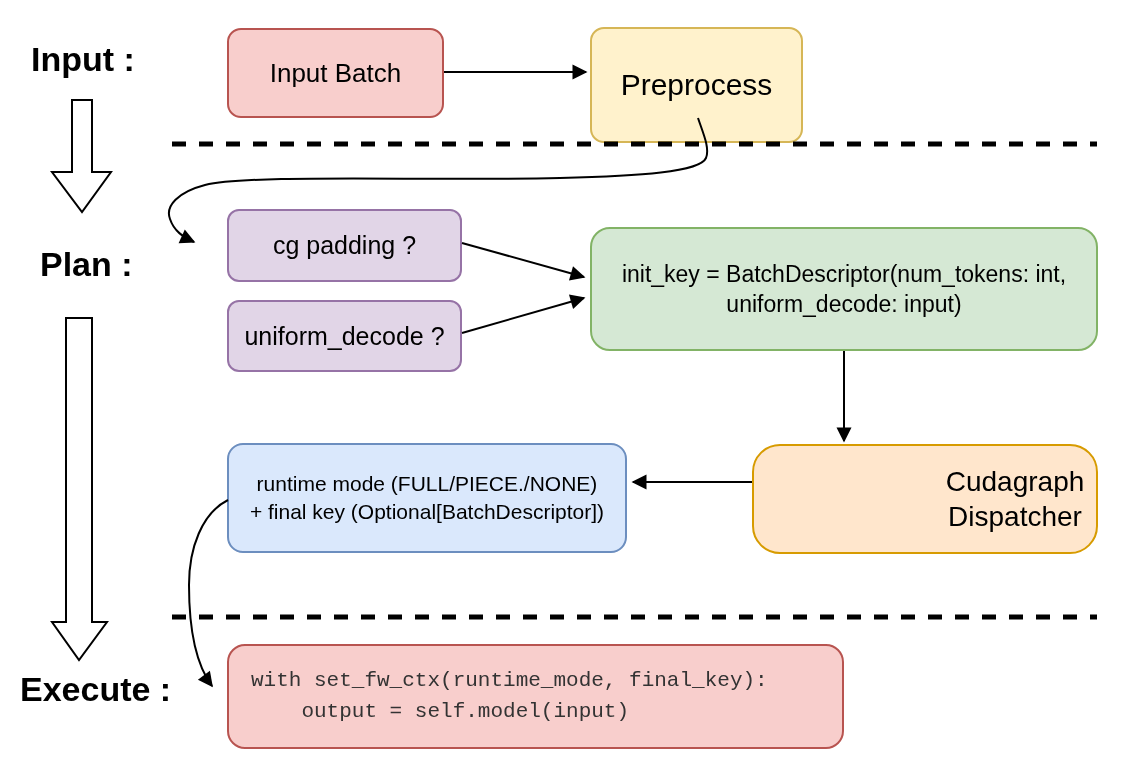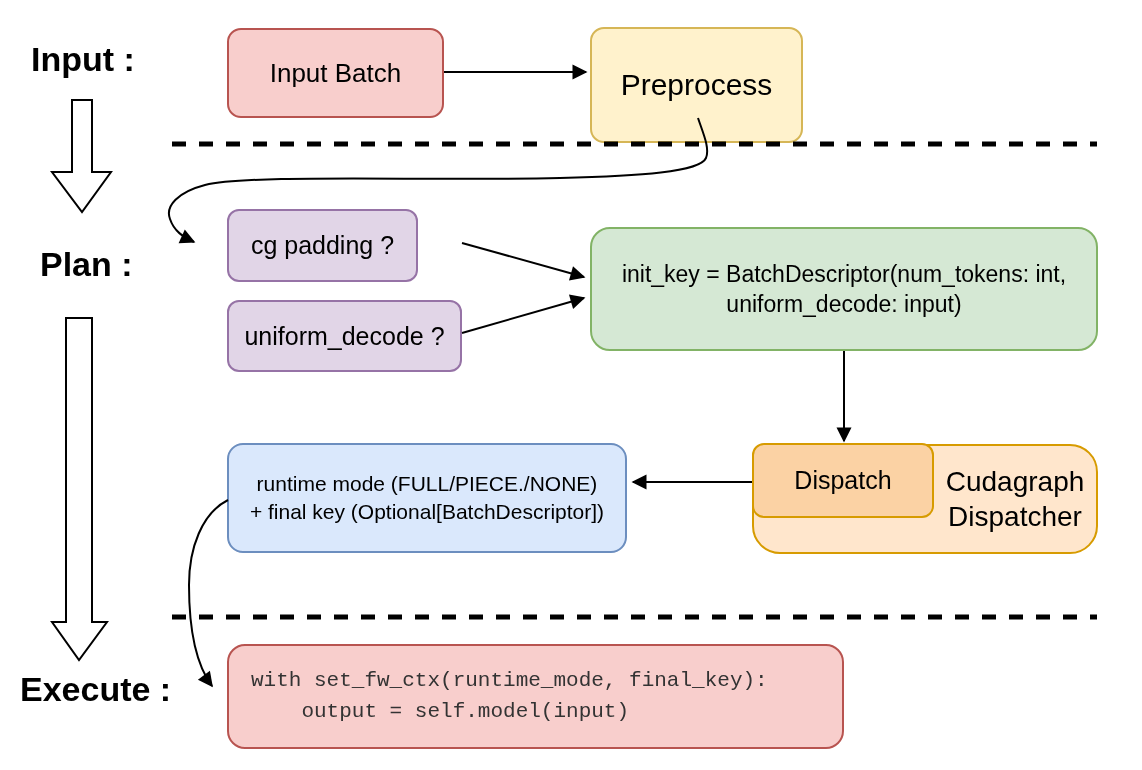--- a/index.html
+++ b/index.html
@@ -19,21 +19,21 @@
   .red    {background:#f8cecc;border-color:#b85450;}
   .yellow {background:#fff2cc;border-color:#d6b656;}
   .purple {background:#e1d5e7;border-color:#9673a6;}
   .green  {background:#d5e8d4;border-color:#82b366;}
   .blue   {background:#dae8fc;border-color:#6c8ebf;}
   .orange-outer{background:#ffe6cc;border-color:#d79b00;}
   .orange-inner{background:#fbd2a4;border-color:#d79b00;}
 
   #node-input-batch   {left:227px;top:28px; width:217px;height:90px; border-radius:14px;font-size:26px;}
   #node-preprocess    {left:590px;top:27px; width:213px;height:116px; border-radius:14px;font-size:30px;}
-  #node-cg-padding    {left:227px;top:209px;width:191px;height:73px; border-radius:12px;font-size:25px;}
+  #node-cg-padding    {left:227px;top:209px;width:235px;height:73px; border-radius:12px;font-size:25px;}
   #node-uniform-decode{left:227px;top:300px;width:235px;height:72px; border-radius:12px;font-size:25px;}
   #node-init-key      {left:590px;top:227px;width:508px;height:124px;border-radius:20px;font-size:23px;}
   #node-cudagraph     {left:752px;top:444px;width:346px;height:110px;border-radius:28px;}
   #node-dispatch      {left:752px;top:443px;width:182px;height:75px; border-radius:12px;font-size:25px;}
   #cudagraph-label{
     position:absolute;left:184px;top:0;right:4px;bottom:0;display:flex;flex-direction:column;
     align-items:center;justify-content:center;font-size:28px;line-height:1.25;
   }
   #node-runtime-mode  {left:227px;top:443px;width:400px;height:110px;border-radius:16px;font-size:21px;}
   #node-execute-code  {left:227px;top:644px;width:617px;height:105px;border-radius:18px;
@@ -74,23 +74,20 @@
     <div>uniform_decode: input)</div>
   </div>
 
   <div class="node orange-outer" id="node-cudagraph">
     <div id="cudagraph-label">
       <div>Cudagraph</div>
       <div>Dispatcher</div>
     </div>
   </div>
 
-  <div class="node orange-inner" id="node-dispatch">
-    <div>Dispatch</div>
-  </div>
 
   <div class="node blue" id="node-runtime-mode">
     <div>runtime mode (FULL/PIECE./NONE)</div>
     <div>+ final key (Optional[BatchDescriptor])</div>
   </div>
 
   <div class="node red" id="node-execute-code">
     <div>with set_fw_ctx(runtime_mode, final_key):</div>
     <div>    output = self.model(input)</div>
   </div>

